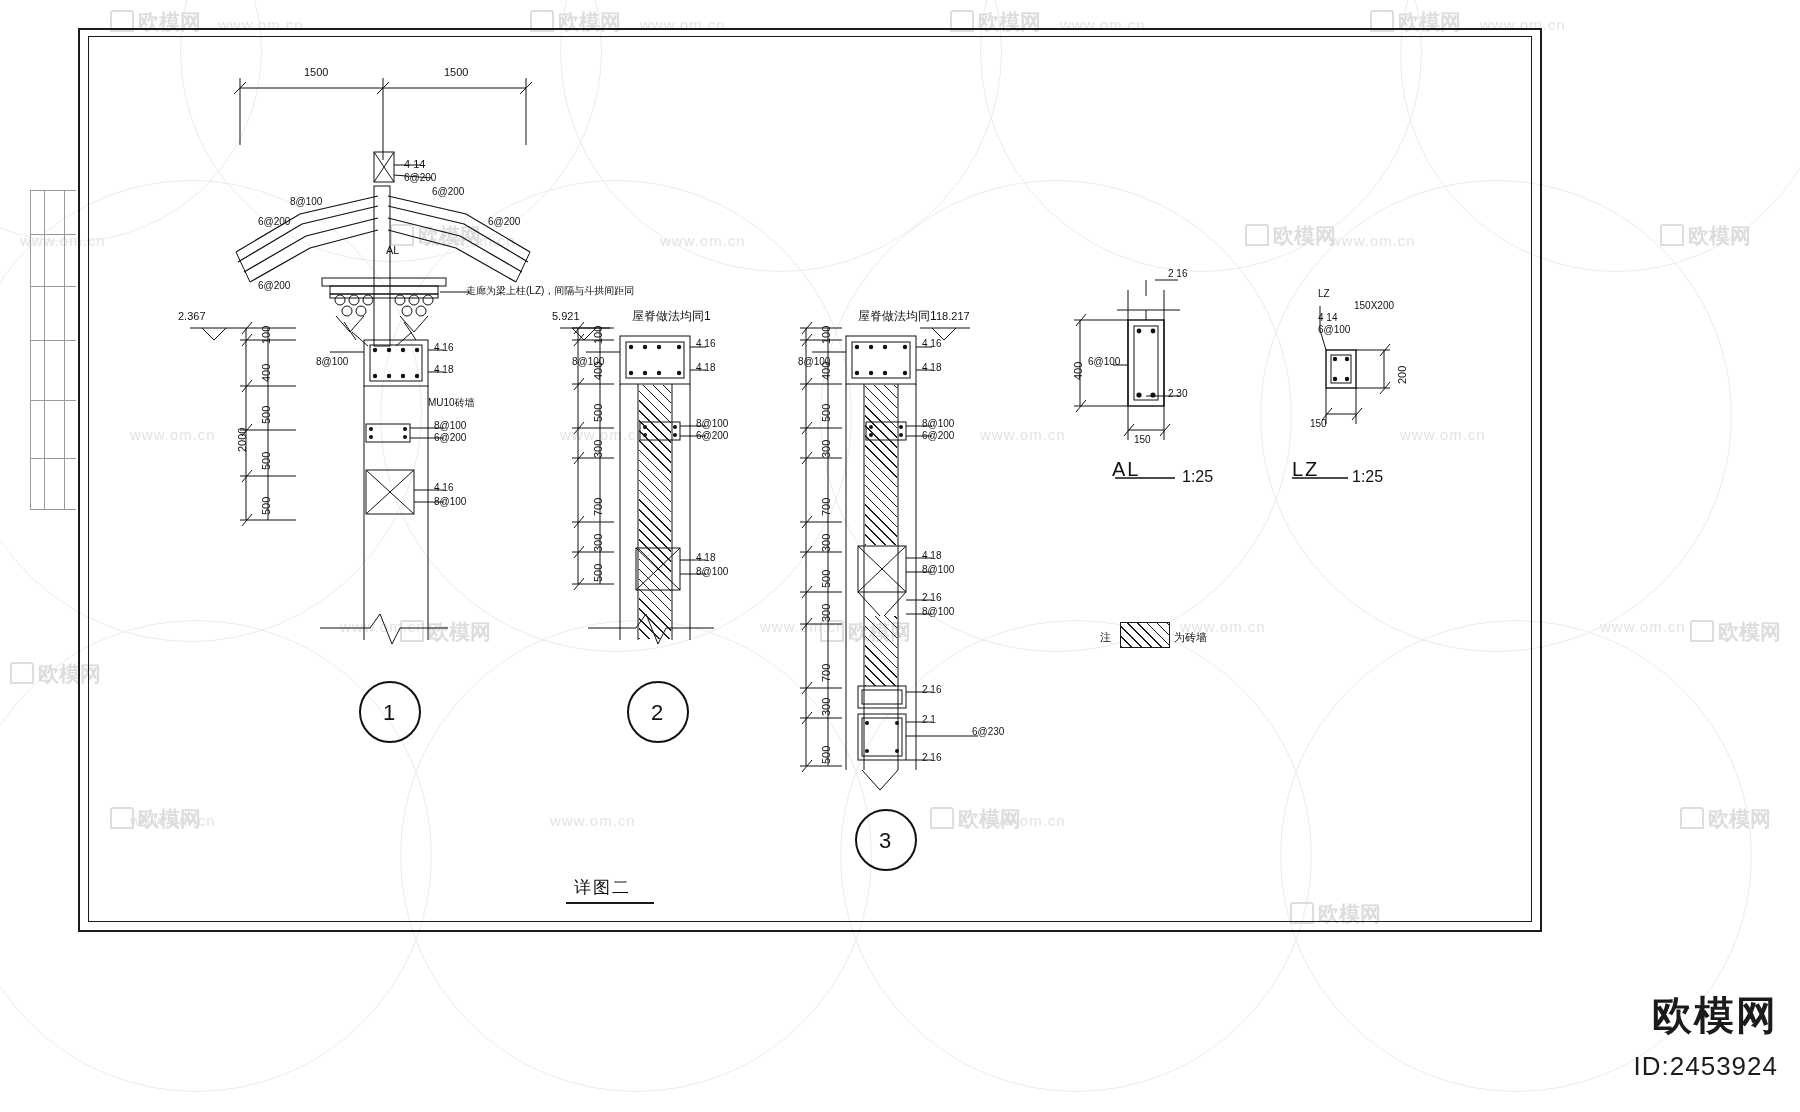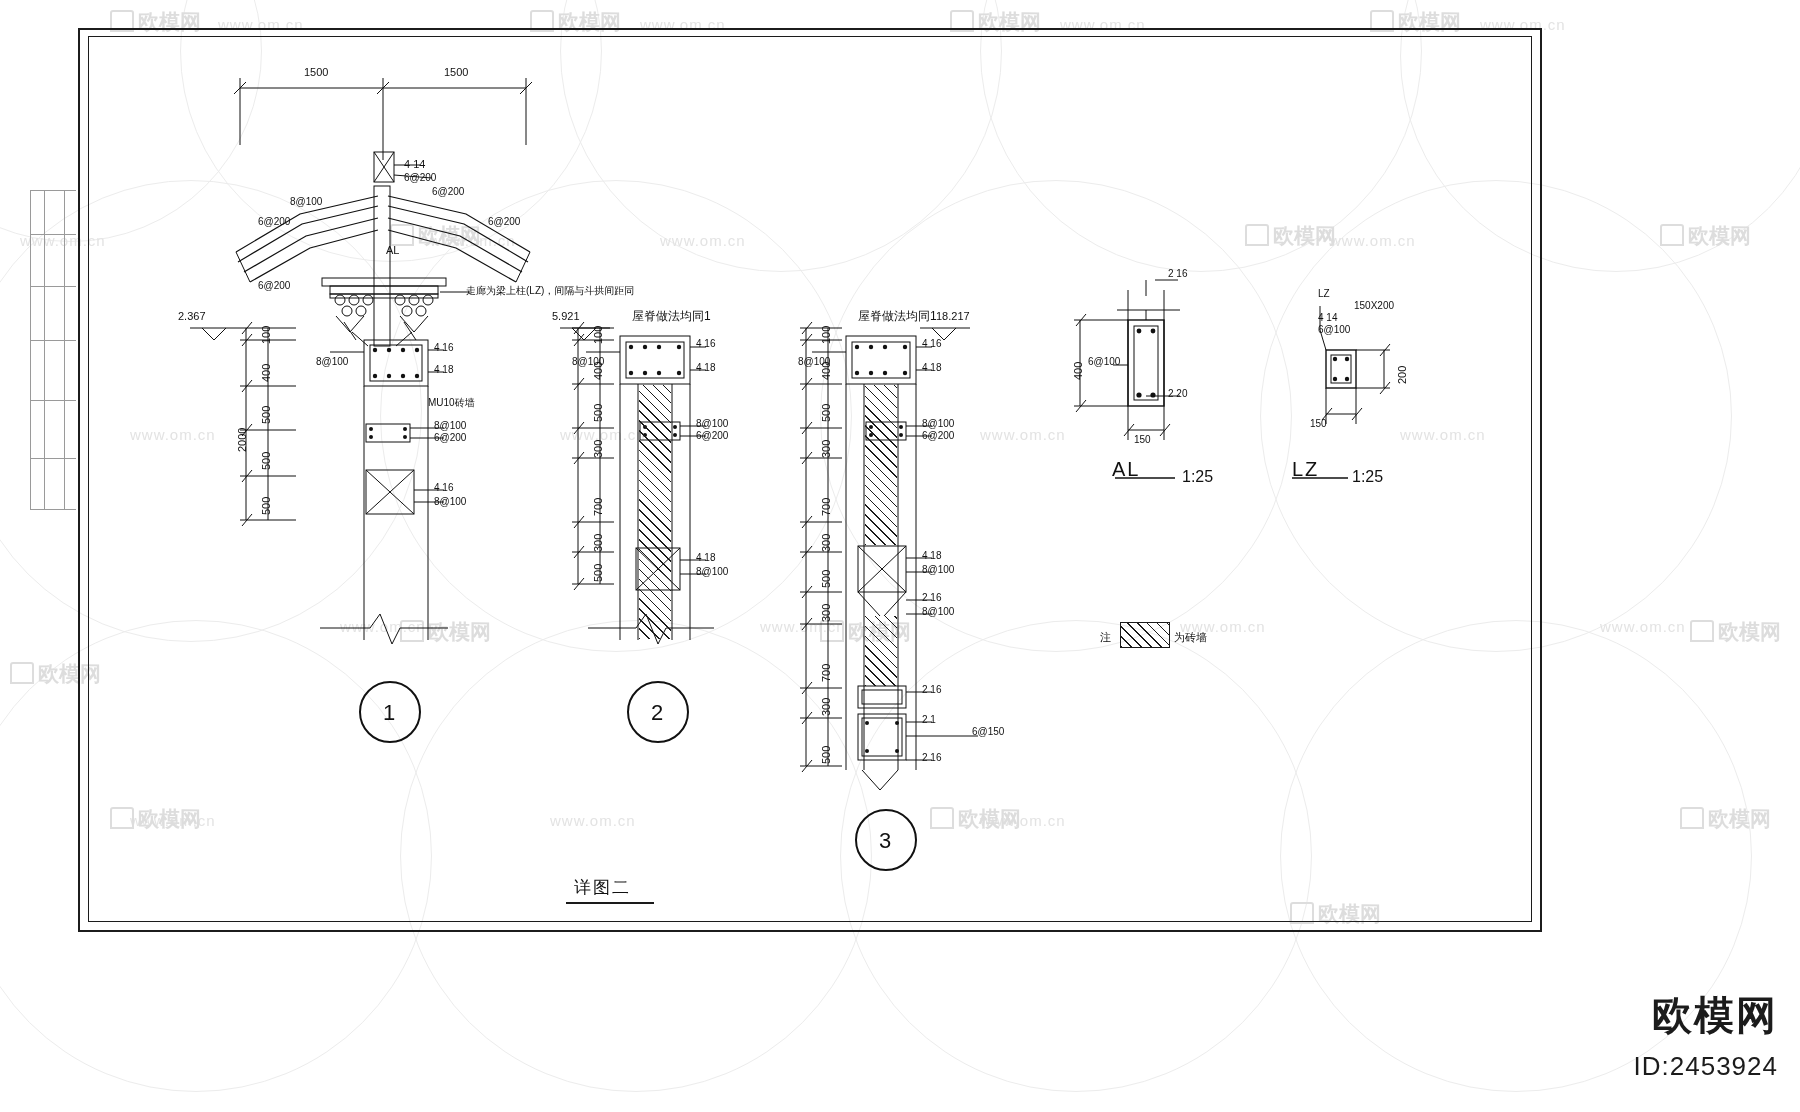--- a/index.html
+++ b/index.html
@@ -432,21 +432,21 @@
   <div class="txt s" style="left:922px;top:362px;">4 18</div>
   <div class="txt s" style="left:798px;top:356px;">8@100</div>
   <div class="txt s" style="left:922px;top:418px;">8@100</div>
   <div class="txt s" style="left:922px;top:430px;">6@200</div>
   <div class="txt s" style="left:922px;top:550px;">4 18</div>
   <div class="txt s" style="left:922px;top:564px;">8@100</div>
   <div class="txt s" style="left:922px;top:592px;">2 16</div>
   <div class="txt s" style="left:922px;top:606px;">8@100</div>
   <div class="txt s" style="left:922px;top:684px;">2 16</div>
   <div class="txt s" style="left:922px;top:714px;">2 1</div>
-  <div class="txt s" style="left:972px;top:726px;">6@150</div>
+  <div class="txt s" style="left:972px;top:726px;">6@230</div>
   <div class="txt s" style="left:922px;top:752px;">2 16</div>
   <div class="vtxt s" style="left:820px;top:344px;">100</div>
   <div class="vtxt s" style="left:820px;top:380px;">400</div>
   <div class="vtxt s" style="left:820px;top:422px;">500</div>
   <div class="vtxt s" style="left:820px;top:458px;">300</div>
   <div class="vtxt s" style="left:820px;top:516px;">700</div>
   <div class="vtxt s" style="left:820px;top:552px;">300</div>
   <div class="vtxt s" style="left:820px;top:588px;">500</div>
   <div class="vtxt s" style="left:820px;top:622px;">300</div>
   <div class="vtxt s" style="left:820px;top:682px;">700</div>
@@ -477,21 +477,21 @@
     <line x1="1076" y1="326" x2="1086" y2="314" stroke="#111"></line>
     <line x1="1076" y1="412" x2="1086" y2="400" stroke="#111"></line>
 
     <line x1="1128" y1="430" x2="1164" y2="430" stroke="#111"></line>
     <line x1="1124" y1="436" x2="1134" y2="424" stroke="#111"></line>
     <line x1="1160" y1="436" x2="1170" y2="424" stroke="#111"></line>
     <line x1="1115" y1="478" x2="1175" y2="478" stroke="#111" stroke-width="1.4"></line>
     <line x1="1113" y1="365" x2="1128" y2="365" stroke="#111"></line>
   </svg>
   <div class="txt s" style="left:1168px;top:268px;">2 16</div>
-  <div class="txt s" style="left:1168px;top:388px;">2 20</div>
+  <div class="txt s" style="left:1168px;top:388px;">2 30</div>
   <div class="txt s" style="left:1088px;top:356px;">6@100</div>
   <div class="vtxt s" style="left:1072px;top:380px;">400</div>
   <div class="txt s" style="left:1134px;top:434px;">150</div>
   <div class="txt big" style="left:1112px;top:458px;">AL</div>
   <div class="txt" style="left:1182px;top:468px;font-size:16px;">1:25</div>
 
   <svg width="1800" height="1112">
     <rect x="1326" y="350" width="30" height="38" fill="none" stroke="#111" stroke-width="1.4"></rect>
     <rect x="1331" y="355" width="20" height="28" fill="none" stroke="#111"></rect>
     <g fill="#111">

